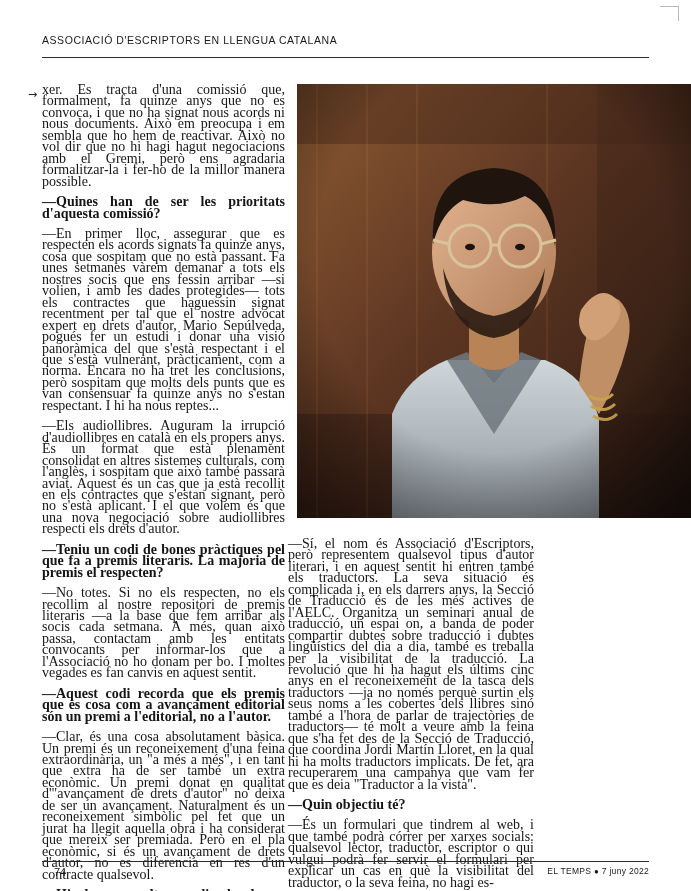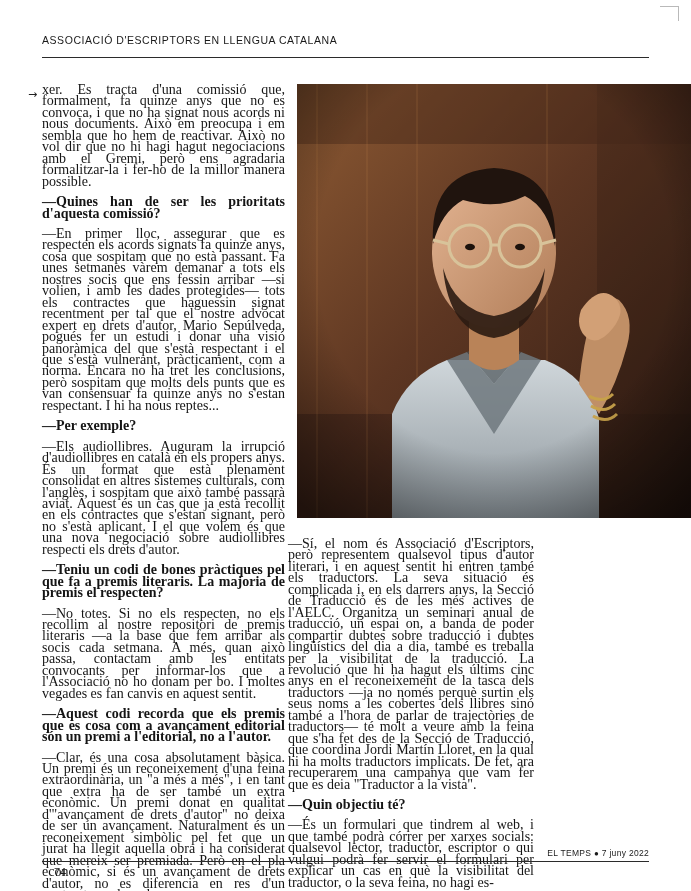--- a/index.html
+++ b/index.html
@@ -107,21 +107,21 @@
     position: absolute;
     left: 54px;
     top: 866px;
     font-family: Liberation Sans, sans-serif;
     font-size: 11px;
     color: #1a1a1a;
   }
   .pub {
     position: absolute;
     right: 42px;
-    top: 848px;
+    top: 866px;
     font-family: "Liberation Sans", sans-serif;
     font-size: 8.5px;
     letter-spacing: 0.3px;
     color: #1a1a1a;
   }
   .pub .dot { font-size: 8px; }
 </style>
 </head>
 <body>
 
@@ -201,21 +201,20 @@
         <path d="M296 332 q14 8 24 -2"></path>
       </g>
       <rect x="0" y="0" width="394" height="434" fill="url(#vig)"></rect>
     </svg>
   </div>
 
   <div class="col" id="col-left">
       <p>xer. Es tracta d'una comissió que, formalment, fa quinze anys que no es convoca, i que no ha signat nous acords ni nous documents. Això em preocupa i em sembla que ho hem de reactivar. Això no vol dir que no hi hagi hagut negociacions amb el Gremi, però ens agradaria formalitzar-la i fer-ho de la millor manera possible.</p>
       <p class="q">—Quines han de ser les prioritats d'aquesta comissió?</p>
       <p>—En primer lloc, assegurar que es respecten els acords signats fa quinze anys, cosa que sospitam que no està passant. Fa unes setmanes vàrem demanar a tots els nostres socis que ens fessin arribar —si volien, i amb les dades protegides— tots els contractes que haguessin signat recentment per tal que el nostre advocat expert en drets d'autor, Mario Sepúlveda, pogués fer un estudi i donar una visió panoràmica del que s'està respectant i el que s'està vulnerant, pràcticament, com a norma. Encara no ha tret les conclusions, però sospitam que molts dels punts que es van consensuar fa quinze anys no s'estan respectant. I hi ha nous reptes...</p>
-      <p class="q">—Per exemple?</p>
       <p>—Els audiollibres. Auguram la irrupció d'audiollibres en català en els propers anys. És un format que està plenament consolidat en altres sistemes culturals, com l'anglès, i sospitam que això també passarà aviat. Aquest és un cas que ja està recollit en els contractes que s'estan signant, però no s'està aplicant. I el que volem és que una nova negociació sobre audiollibres respecti els drets d'autor.</p>
       <p class="q">—Teniu un codi de bones pràctiques pel que fa a premis literaris. La majoria de premis el respecten?</p>
       <p>—No totes. Si no els respecten, no els recollim al nostre repositori de premis literaris —a la base que fem arribar als socis cada setmana. A més, quan això passa, contactam amb les entitats convocants per informar-los que a l'Associació no ho donam per bo. I moltes vegades es fan canvis en aquest sentit.</p>
       <p class="q">—Aquest codi recorda que els premis que es cosa com a avançament editorial són un premi a l'editorial, no a l'autor.</p>
       <p>—Clar, és una cosa absolutament bàsica. Un premi és un reconeixement d'una feina extraordinària, un "a més a més", i en tant que extra ha de ser també un extra econòmic. Un premi donat en qualitat d'"avançament de drets d'autor" no deixa de ser un avançament. Naturalment és un reconeixement simbòlic pel fet que un jurat ha llegit aquella obra i ha considerat que mereix ser premiada. Però en el pla econòmic, si és un avançament de drets d'autor, no es diferencia en res d'un contracte qualsevol.</p>
       <p class="q">—Hi ha un altre codi de bones pràctiques per als traductors, que també formen part de l'AELC.</p>
     </div>
 
   <div class="col" id="col-right-lower">
       <p>—Sí, el nom és Associació d'Escriptors, però representem qualsevol tipus d'autor literari, i en aquest sentit hi entren també els traductors. La seva situació és complicada i, en els darrers anys, la Secció de Traducció és de les més actives de l'AELC. Organitza un seminari anual de traducció, un espai on, a banda de poder compartir dubtes sobre traducció i dubtes lingüístics del dia a dia, també es treballa per la visibilitat de la traducció. La revolució que hi ha hagut els últims cinc anys en el reconeixement de la tasca dels traductors —ja no només perquè surtin els seus noms a les cobertes dels llibres sinó també a l'hora de parlar de trajectòries de traductors— té molt a veure amb la feina que s'ha fet des de la Secció de Traducció, que coordina Jordi Martín Lloret, en la qual hi ha molts traductors implicats. De fet, ara recuperarem una campanya que vam fer que es deia "Traductor a la vista".</p>

